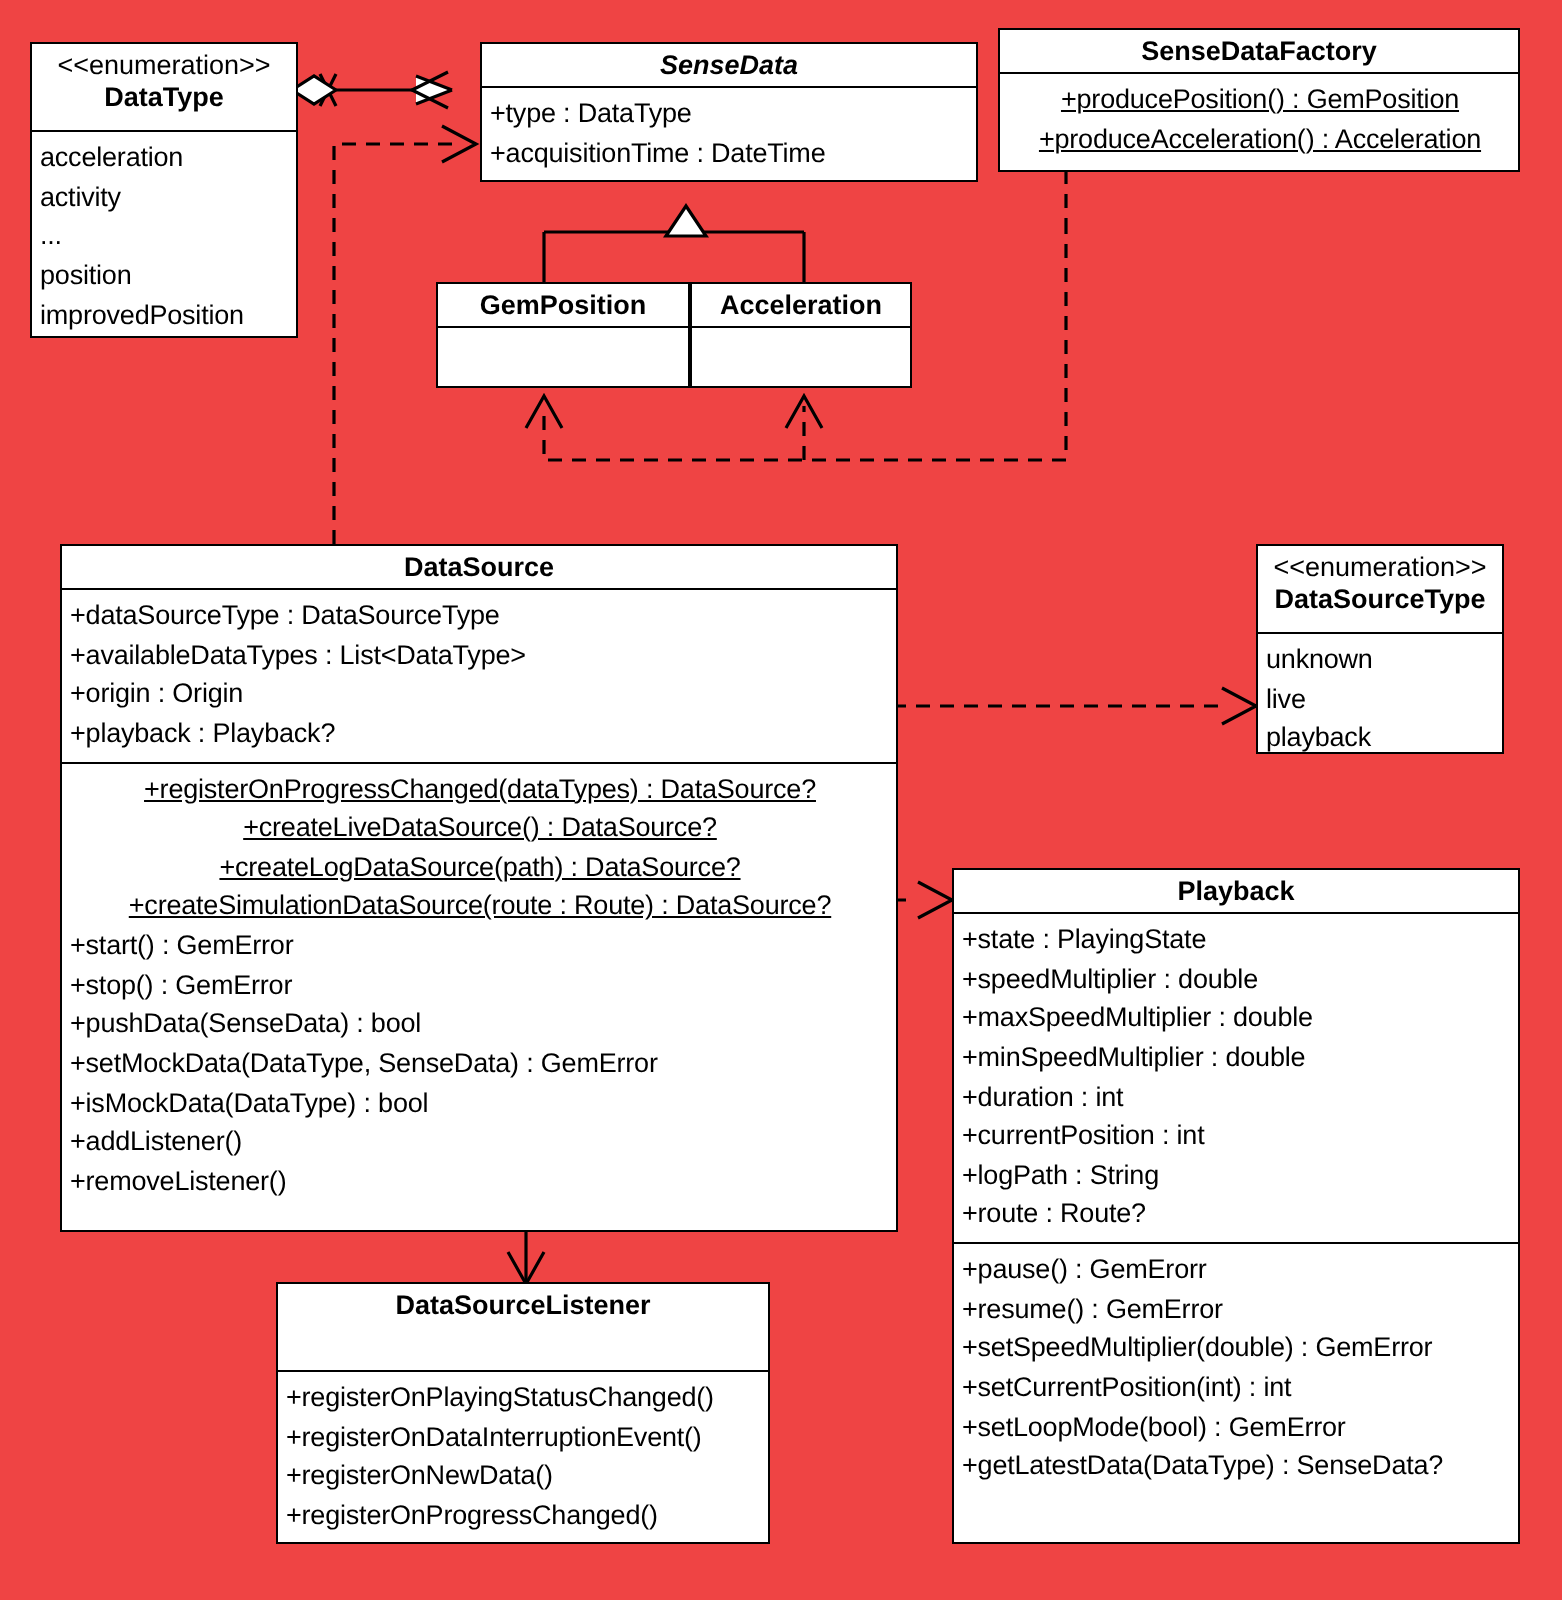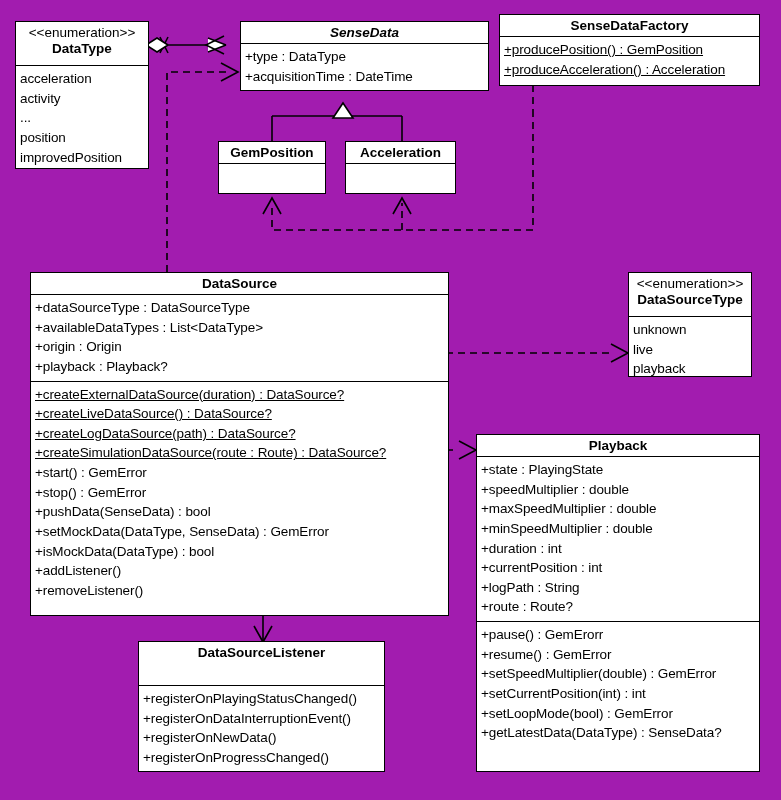--- a/index.html
+++ b/index.html
@@ -8,21 +8,21 @@
     background: #ffffff;
   }
   body {
     font-family: "Liberation Sans", sans-serif;
     color: #000000;
   }
   #diagram {
     position: relative;
     width: 781px;
     height: 800px;
-    background: #a21caf;
+    background: #ef4444;
     overflow: hidden;
   }
   svg.connectors {
     position: absolute;
     left: 0;
     top: 0;
     width: 781px;
     height: 800px;
     pointer-events: none;
   }
@@ -67,20 +67,21 @@
   }
   .member {
     display: block;
     white-space: nowrap;
     font-size: 13.5px;
     line-height: 1.455;
     letter-spacing: -0.1px;
   }
   .member.static {
     text-decoration: underline;
+    text-align: center;
   }
   .empty-compartment {
     min-height: 30px;
   }
 </style>
 </head>
 <body>
 
 <div id="diagram">
 
@@ -164,21 +165,21 @@
   <div class="uml-class" style="left:499px; top:14px; width:261px; height:72px;">
     <div class="cls-header with-divider" style="height:22px;">
       <span class="cls-name">SenseDataFactory</span>
     </div>
     <div class="compartment">
       <span class="member static">+producePosition() : GemPosition</span>
       <span class="member static">+produceAcceleration() : Acceleration</span>
     </div>
   </div>
 
-  <div class="uml-class" style="left:218px; top:141px; width:108px; height:53px;">
+  <div class="uml-class" style="left:218px; top:141px; width:127px; height:53px;">
     <div class="cls-header with-divider" style="height:22px;">
       <span class="cls-name">GemPosition</span>
     </div>
     <div class="compartment empty-compartment"></div>
   </div>
 
   <div class="uml-class" style="left:345px; top:141px; width:111px; height:53px;">
     <div class="cls-header with-divider" style="height:22px;">
       <span class="cls-name">Acceleration</span>
     </div>
@@ -189,21 +190,21 @@
     <div class="cls-header with-divider" style="height:22px;">
       <span class="cls-name">DataSource</span>
     </div>
     <div class="compartment divided">
       <span class="member">+dataSourceType : DataSourceType</span>
       <span class="member">+availableDataTypes : List&lt;DataType&gt;</span>
       <span class="member">+origin : Origin</span>
       <span class="member">+playback : Playback?</span>
     </div>
     <div class="compartment">
-      <span class="member static">+createExternalDataSource(duration) : DataSource?</span>
+      <span class="member static">+registerOnProgressChanged(dataTypes) : DataSource?</span>
       <span class="member static">+createLiveDataSource() : DataSource?</span>
       <span class="member static">+createLogDataSource(path) : DataSource?</span>
       <span class="member static">+createSimulationDataSource(route : Route) : DataSource?</span>
       <span class="member">+start() : GemError</span>
       <span class="member">+stop() : GemError</span>
       <span class="member">+pushData(SenseData) : bool</span>
       <span class="member">+setMockData(DataType, SenseData) : GemError</span>
       <span class="member">+isMockData(DataType) : bool</span>
       <span class="member">+addListener()</span>
       <span class="member">+removeListener()</span>

